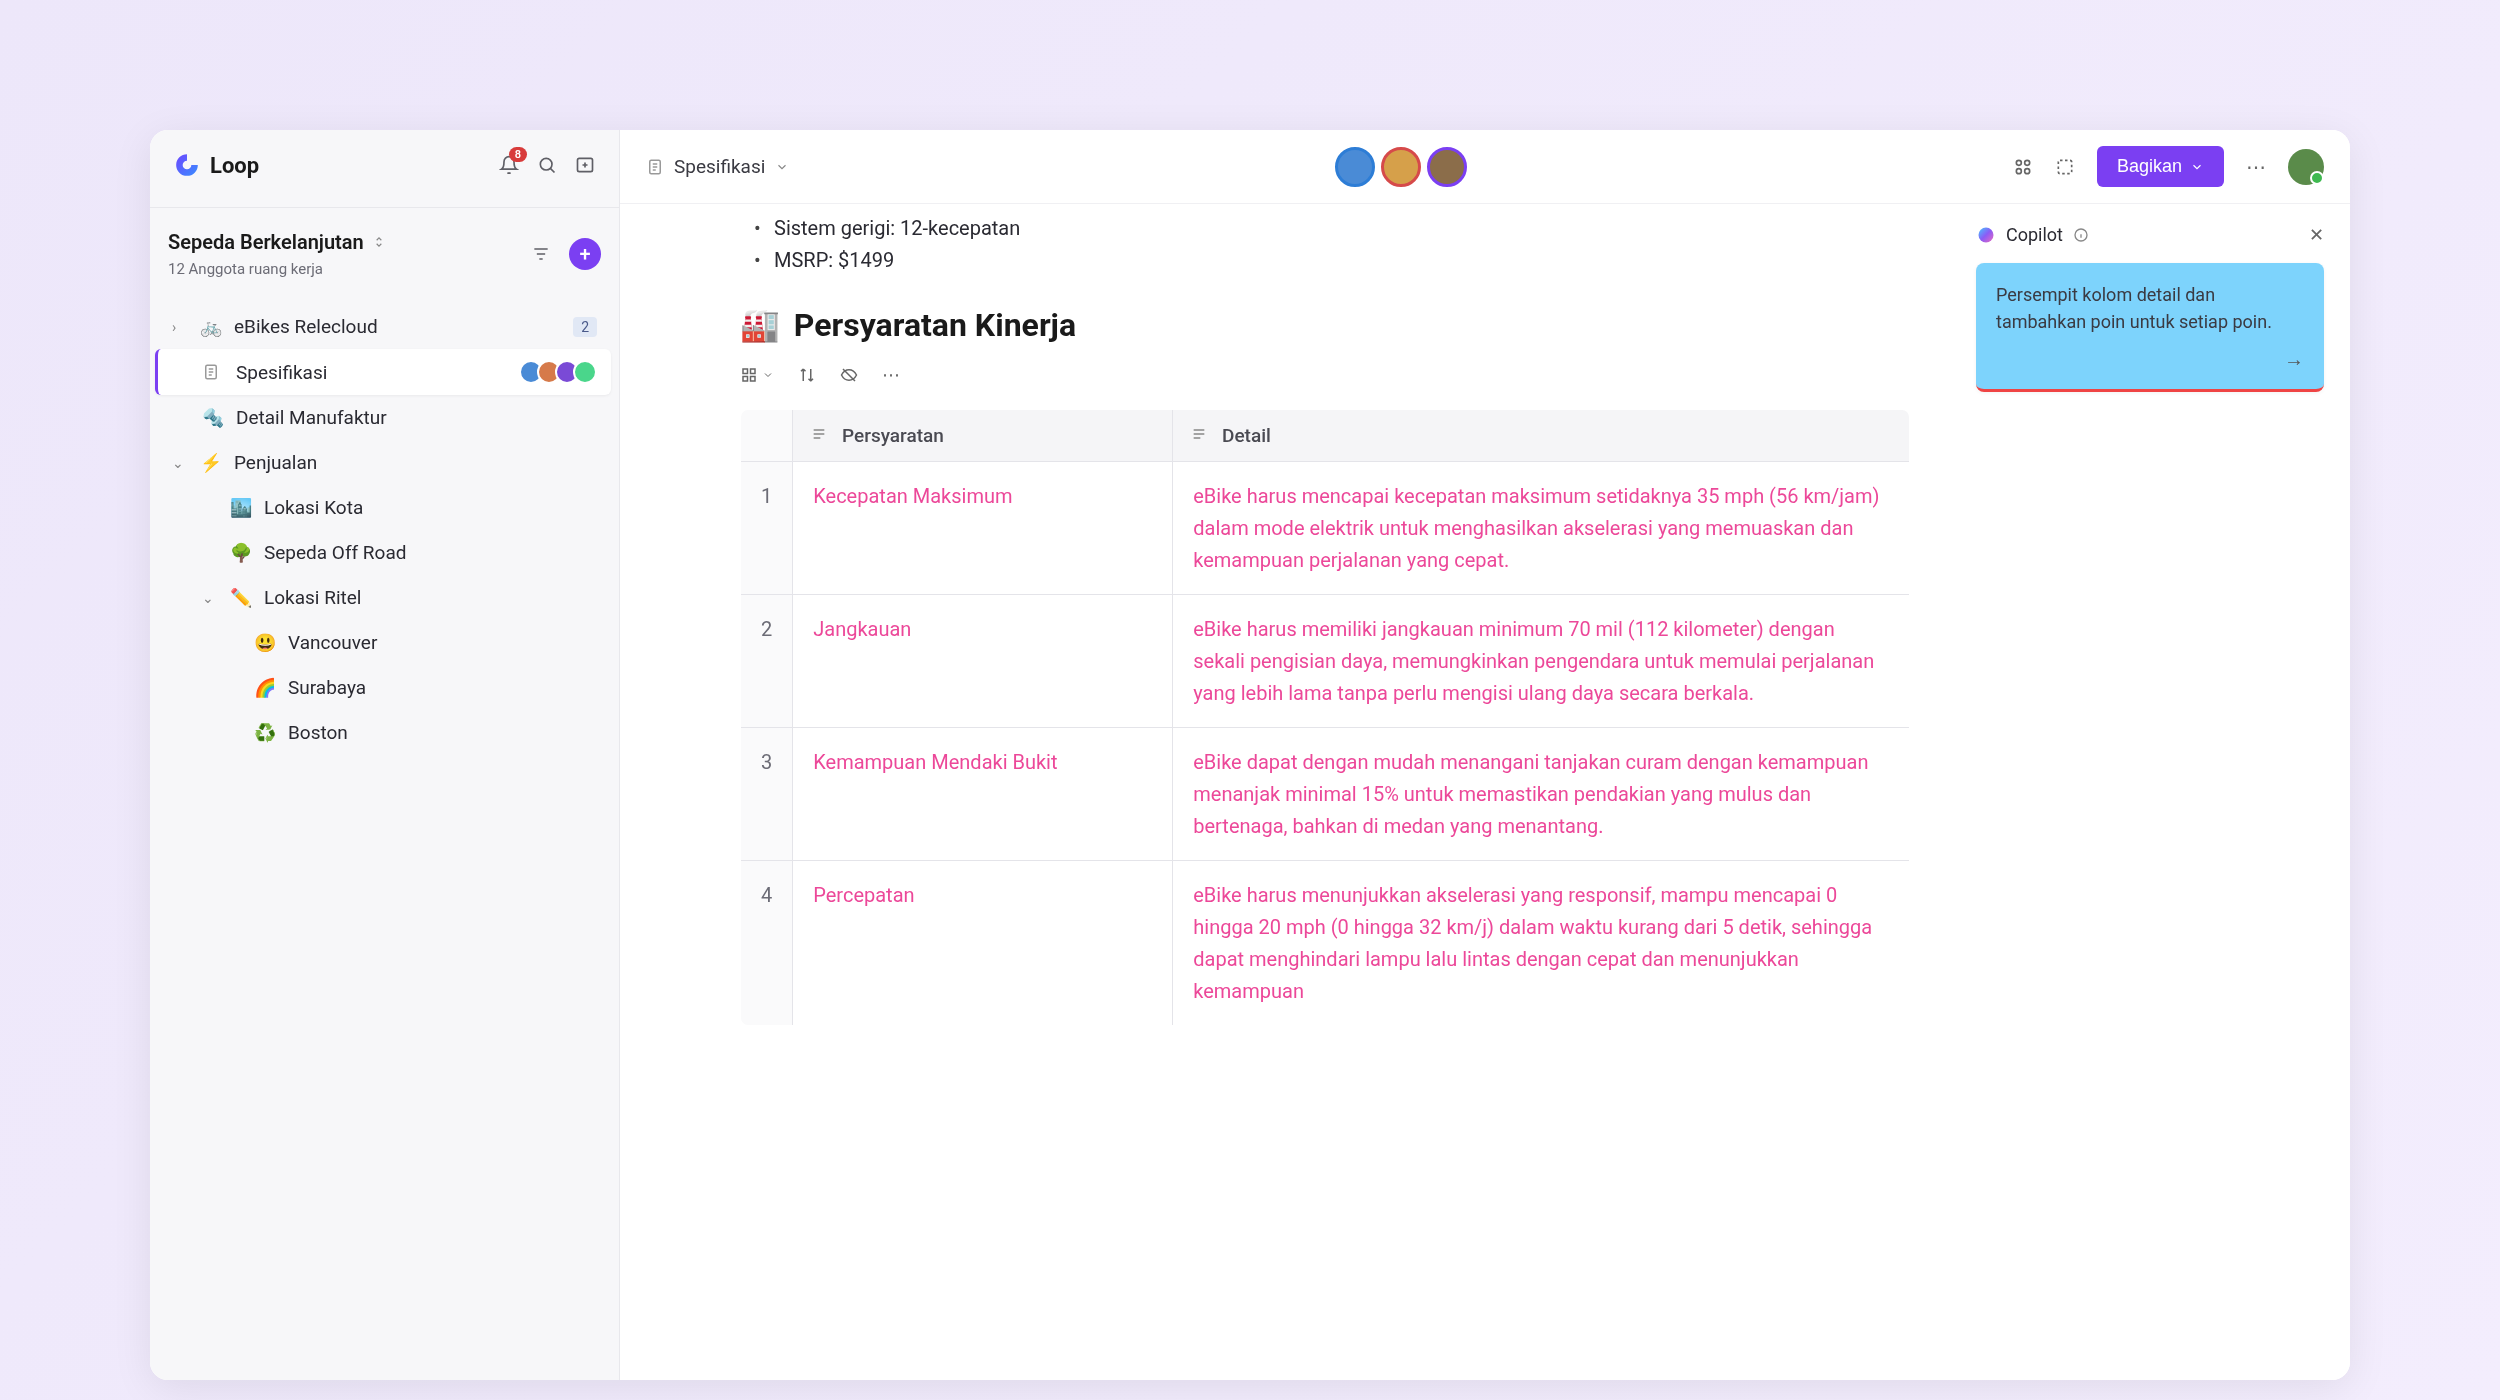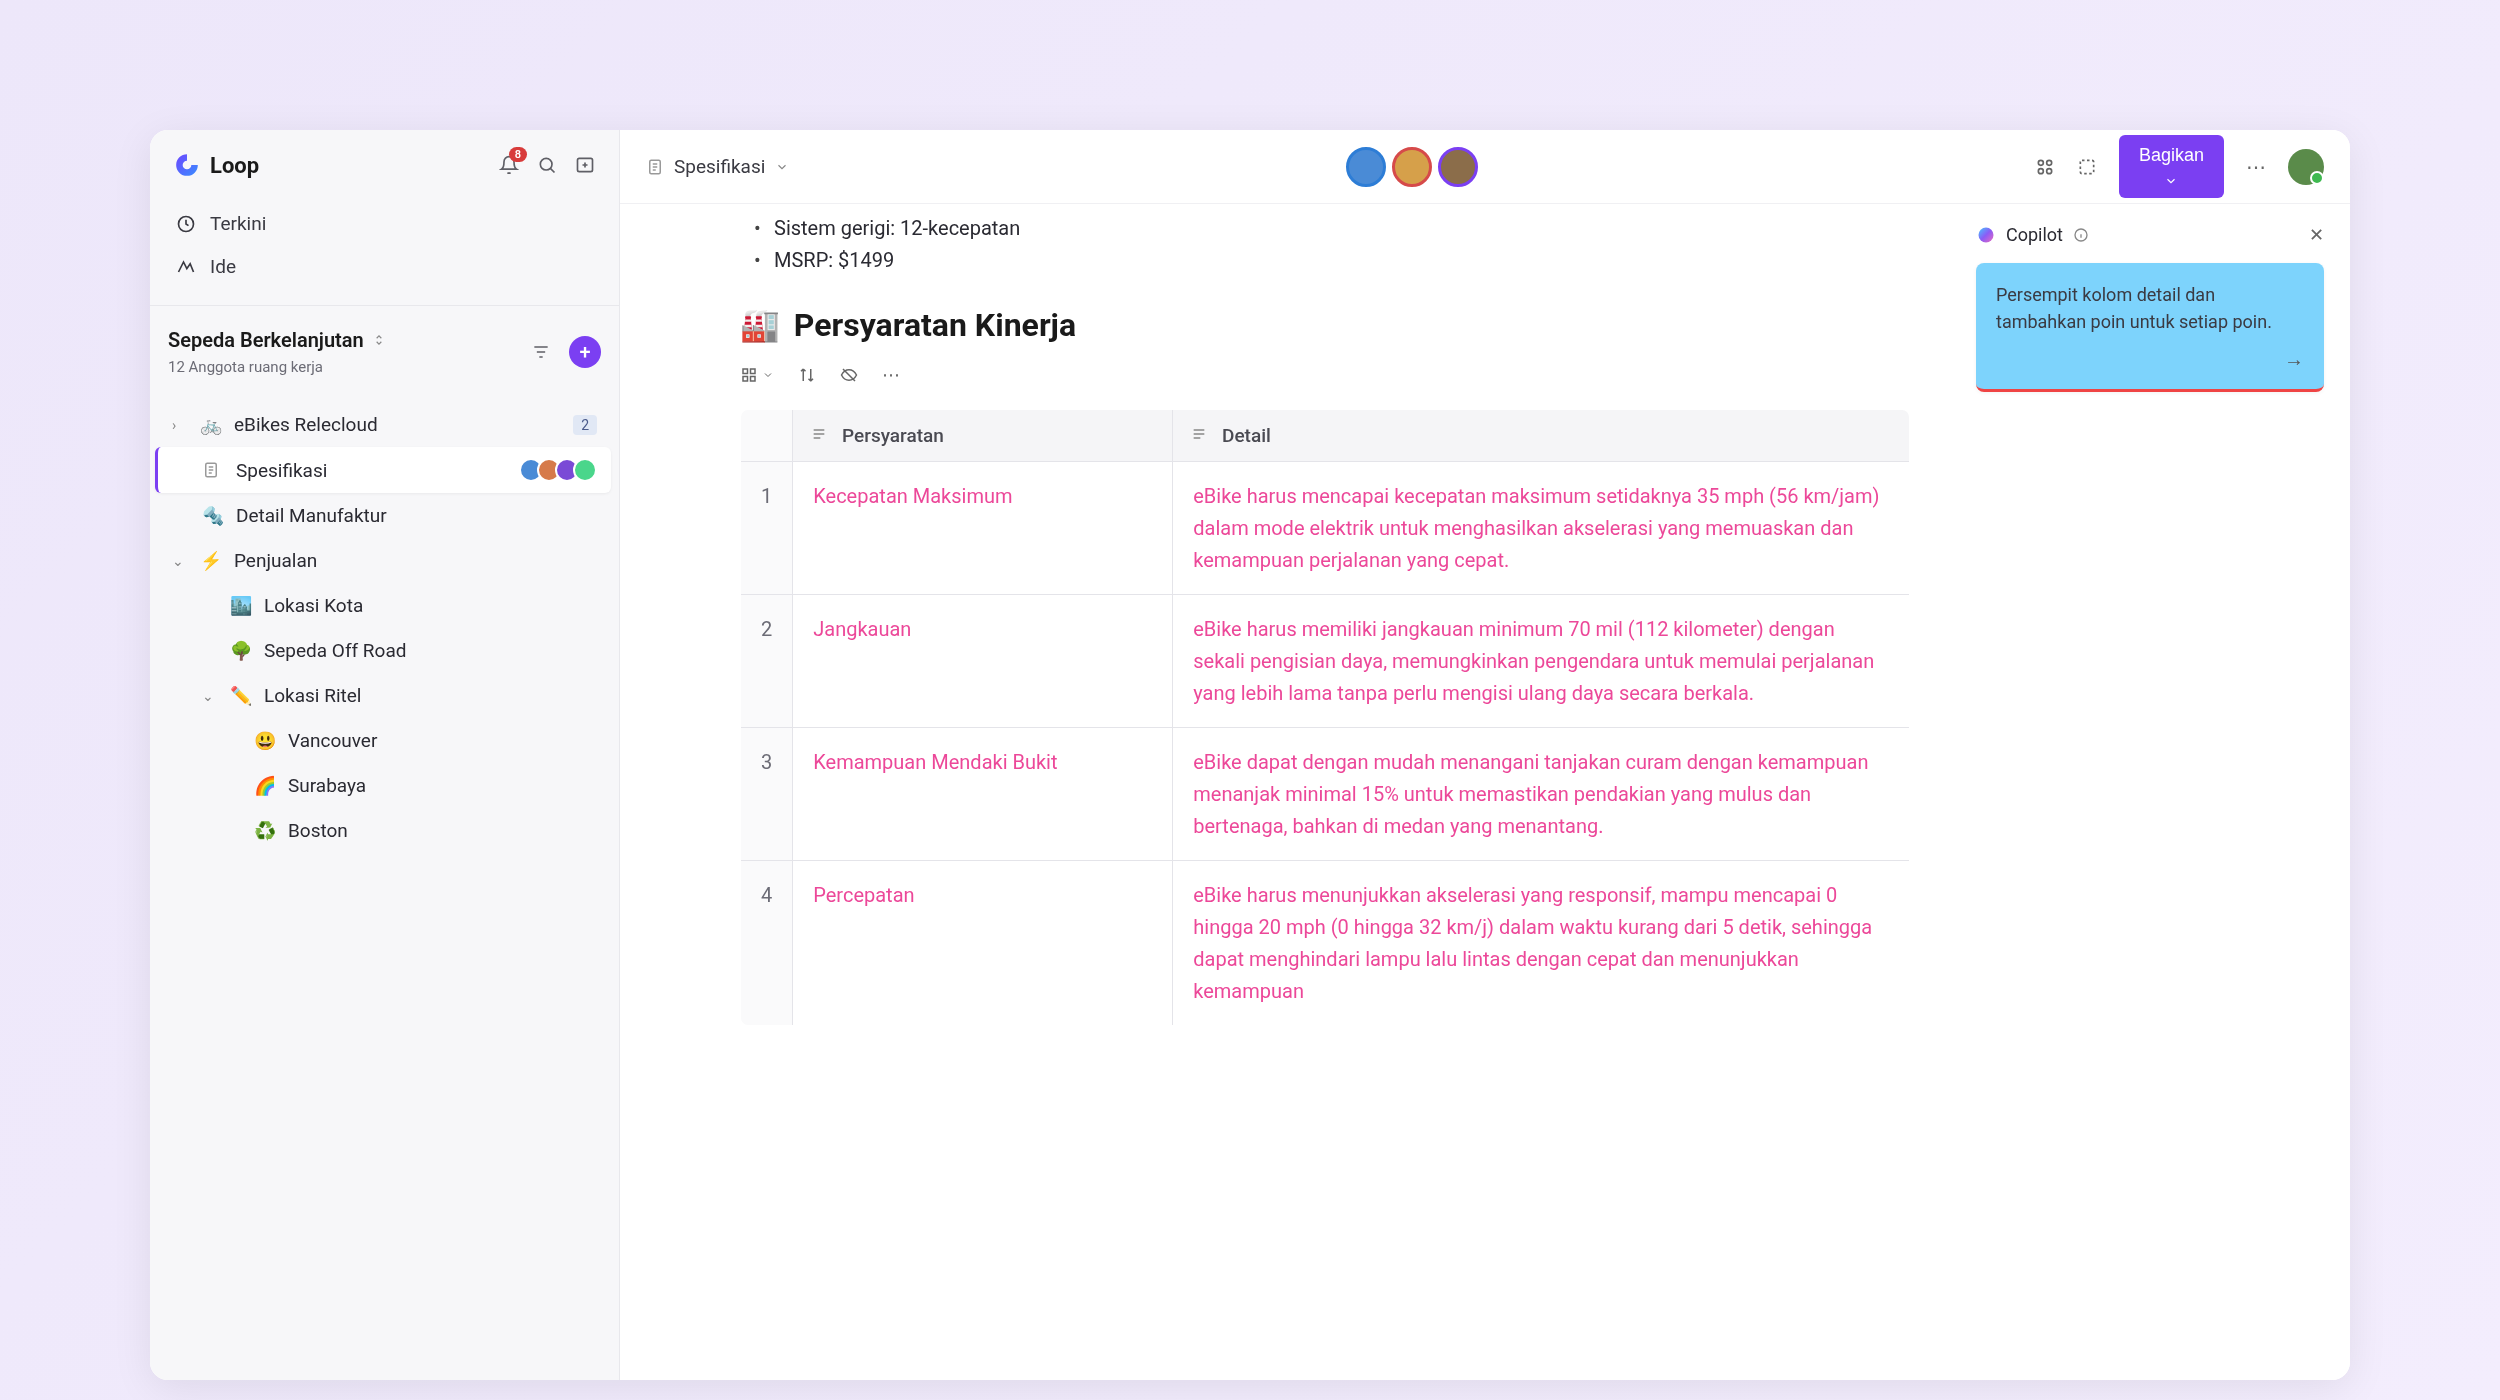--- a/index.html
+++ b/index.html
@@ -221,21 +221,20 @@
   color: #fff;
   border: none;
   border-radius: 6px;
   padding: 10px 20px;
   font-size: 18px;
   font-weight: 500;
   cursor: pointer;
   display: flex;
   align-items: center;
   gap: 8px;
-  flex-direction: column;
 }
 .user-avatar {
   width: 36px;
   height: 36px;
   border-radius: 50%;
   position: relative;
 }
 .user-avatar::after {
   content: '';
   position: absolute;
@@ -407,35 +406,20 @@
         </span>
         <span class="icon-btn">
           <svg width="20" height="20" viewBox="0 0 24 24" fill="none" stroke="currentColor" stroke-width="2">
               <rect x="3" y="4" width="18" height="16" rx="2"></rect>
               <path d="M12 9v6M9 12h6"></path>
             </svg>
         </span>
       </div>
     </div>
 
-    <div class="sidebar-nav">
-      <div class="nav-item">
-        <svg width="20" height="20" viewBox="0 0 24 24" fill="none" stroke="currentColor" stroke-width="2">
-            <circle cx="12" cy="12" r="9"></circle>
-            <path d="M12 7v5l3 2"></path>
-          </svg>
-        <span>Terkini</span>
-      </div>
-      <div class="nav-item">
-        <svg width="20" height="20" viewBox="0 0 24 24" fill="none" stroke="currentColor" stroke-width="2">
-            <path d="M3 18l6-12 4 8 4-6 4 10"></path>
-          </svg>
-        <span>Ide</span>
-      </div>
-    </div>
 
     <div class="workspace-section">
       <div class="workspace-header">
         <div>
           <div style="display:flex;align-items:center;gap:8px;">
             <span class="workspace-title">Sepeda Berkelanjutan</span>
             <svg width="14" height="14" viewBox="0 0 24 24" fill="none" stroke="#888" stroke-width="2">
                 <path d="m8 9 4-4 4 4M8 15l4 4 4-4"></path>
               </svg>
           </div>

